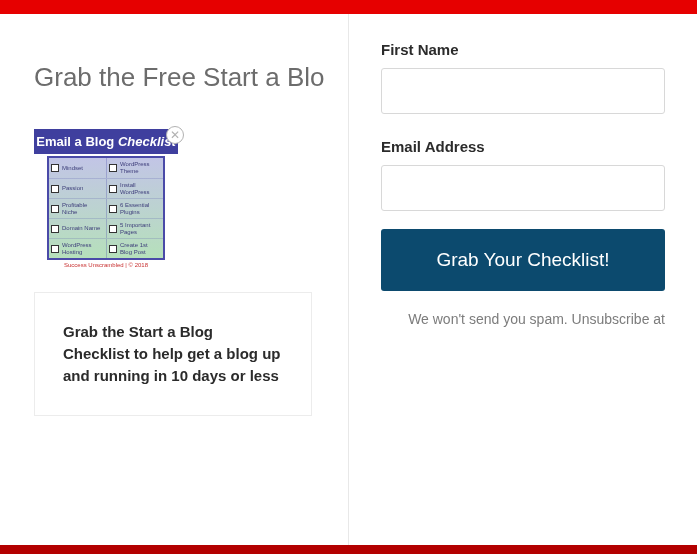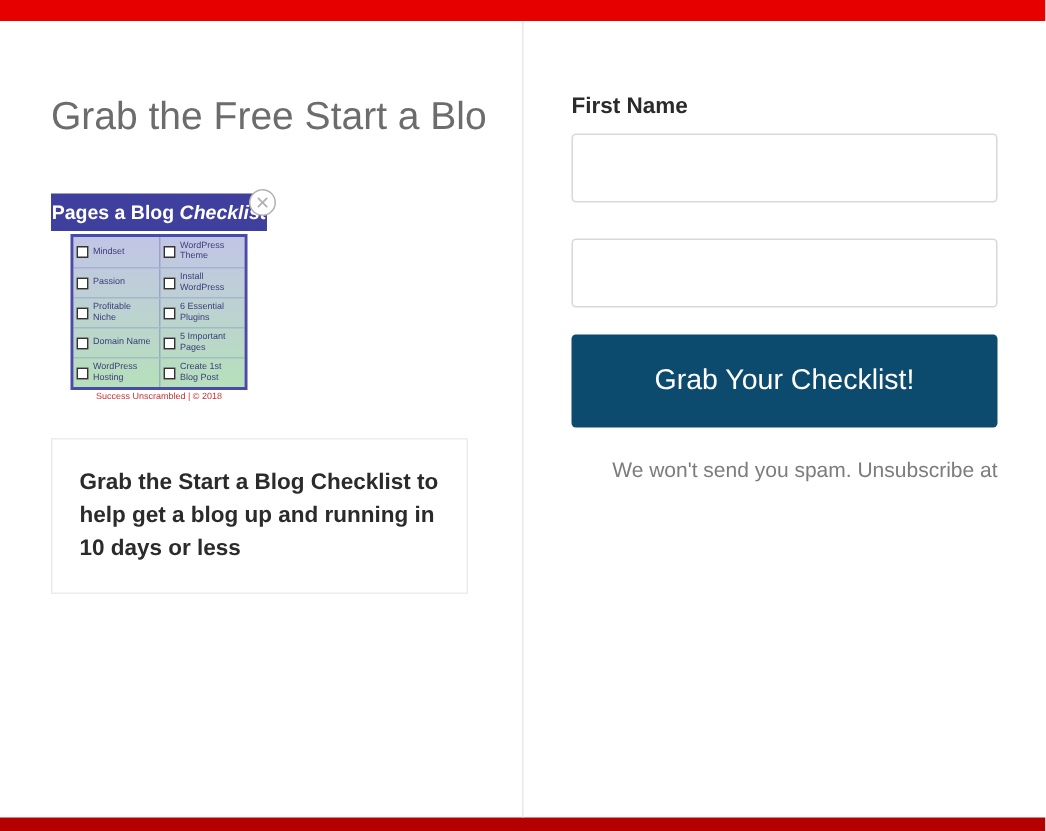--- a/index.html
+++ b/index.html
@@ -18,21 +18,21 @@
     display: flex;
     height: 531px;
   }
   .left-col {
     width: 349px;
     border-right: 1px solid #e8e8e8;
     padding: 48px 0 0 34px;
   }
   .right-col {
     width: 348px;
-    padding: 48px 32px 0 32px;
+    padding: 27px 32px 0 32px;
   }
   .title {
     font-size: 26px;
     color: #6c6c6c;
     font-weight: 400;
     margin-bottom: 36px;
     white-space: nowrap;
     overflow: hidden;
   }
   .thumb-wrap {
@@ -99,21 +99,21 @@
   .copyright {
     text-align: center;
     font-size: 6px;
     color: #c83030;
     padding: 2px 0;
     background: #fff;
   }
   .caption-card {
     width: 278px;
     border: 1px solid #ececec;
-    padding: 18px;
+    padding: 28px;
   }
   .caption {
     font-size: 15px;
     font-weight: bold;
     color: #2b2b2b;
     line-height: 22px;
   }
   .field-label {
     font-size: 15px;
     font-weight: bold;
@@ -156,21 +156,21 @@
 
 <div class="top-bar"></div>
 
 <div class="content">
   <div class="left-col">
     <h2 class="title">Grab the Free Start a Blo</h2>
 
     <div class="thumb-wrap">
       <div class="close-icon">✕</div>
       <div class="banner">
-        <span class="plain">Pages a Blog</span><span> Checklist</span>
+        <span class="plain">Email a Blog</span><span> Checklist</span>
       </div>
       <div class="checklist-img" id="checklist-grid">
           <div class="check-row">
             <div class="check-cell">
               <div class="box"></div>
               <div class="cell-text">Mindset</div>
             </div>
             <div class="check-cell">
               <div class="box"></div>
               <div class="cell-text">WordPress Theme</div>
@@ -222,20 +222,21 @@
 
     <div class="caption-card">
       <p class="caption">Grab the Start a Blog Checklist to help get a blog up and running in 10 days or less</p>
     </div>
   </div>
 
   <div class="right-col">
     <div class="field-label">First Name</div>
     <input class="field-input" type="text" style="">
 
+    <div class="field-label">Email Address</div>
     <input class="field-input" type="text" style="">
 
     <button class="submit-btn">Grab Your Checklist!</button>
 
     <div class="disclaimer">We won't send you spam. Unsubscribe at</div>
   </div>
 </div>
 
 <div class="bottom-bar"></div>
 

